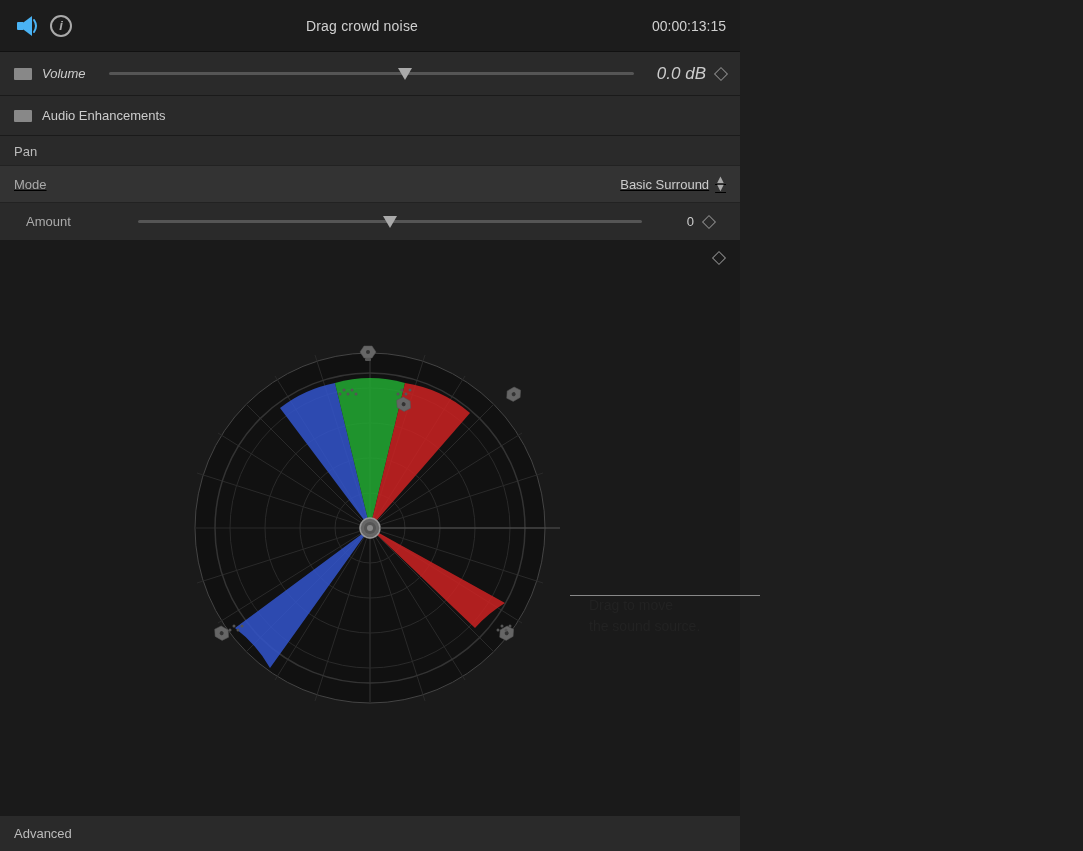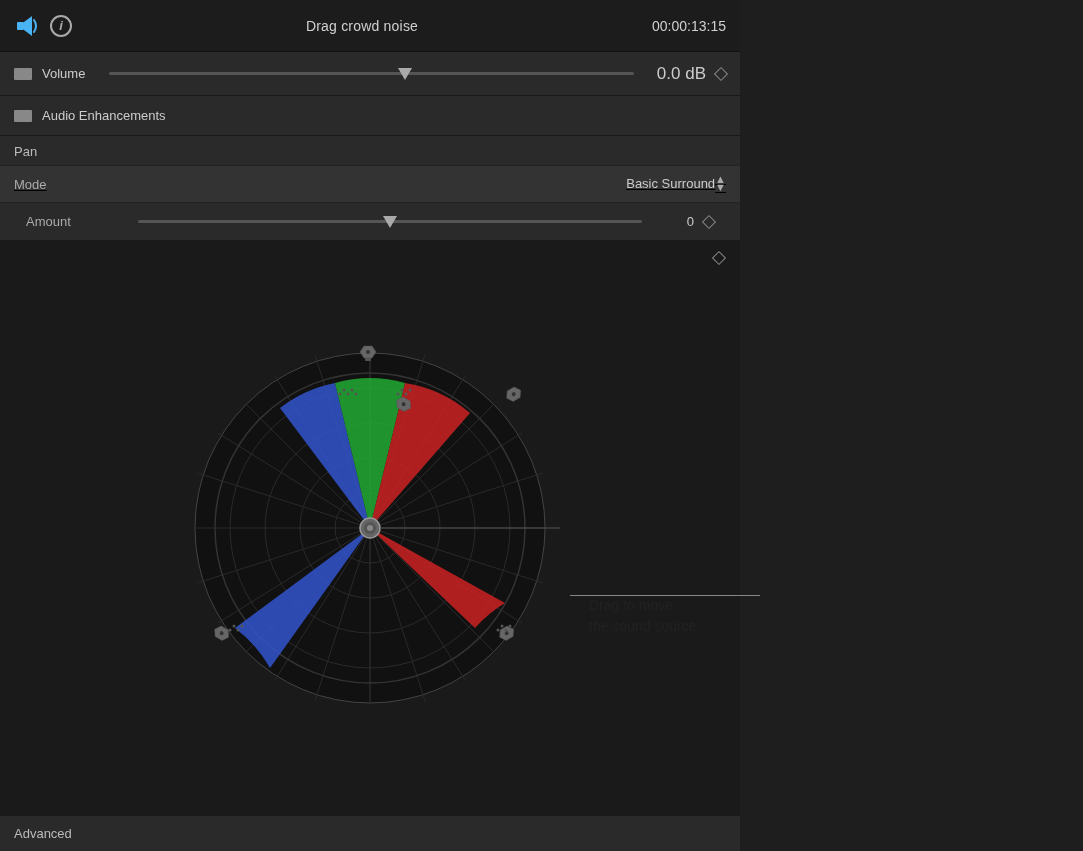--- a/index.html
+++ b/index.html
@@ -77,20 +77,21 @@
 
     
     .volume-row {
       display: flex;
       align-items: center;
       padding: 8px 14px;
       height: 44px;
       border-bottom: 1px solid #1a1a1a;
       background: #2a2a2a;
       flex-shrink: 0;
+      font-style: italic;
     }
     .volume-icon {
       width: 18px;
       height: 12px;
       background: #888;
       margin-right: 10px;
       border-radius: 1px;
       flex-shrink: 0;
     }
     .volume-label {
@@ -180,20 +181,22 @@
     }
     .mode-label {
       color: #aaa;
       font-size: 13px;
       min-width: 100px;
     }
     .mode-value {
       flex: 1;
       display: flex;
       justify-content: flex-end;
+      align-items: center;
+      gap: 6px;
     }
     .mode-text {
       color: #ccc;
       font-size: 13px;
     }
     .chevron-updown {
       color: #aaa;
       font-size: 11px;
       display: flex;
       flex-direction: column;

